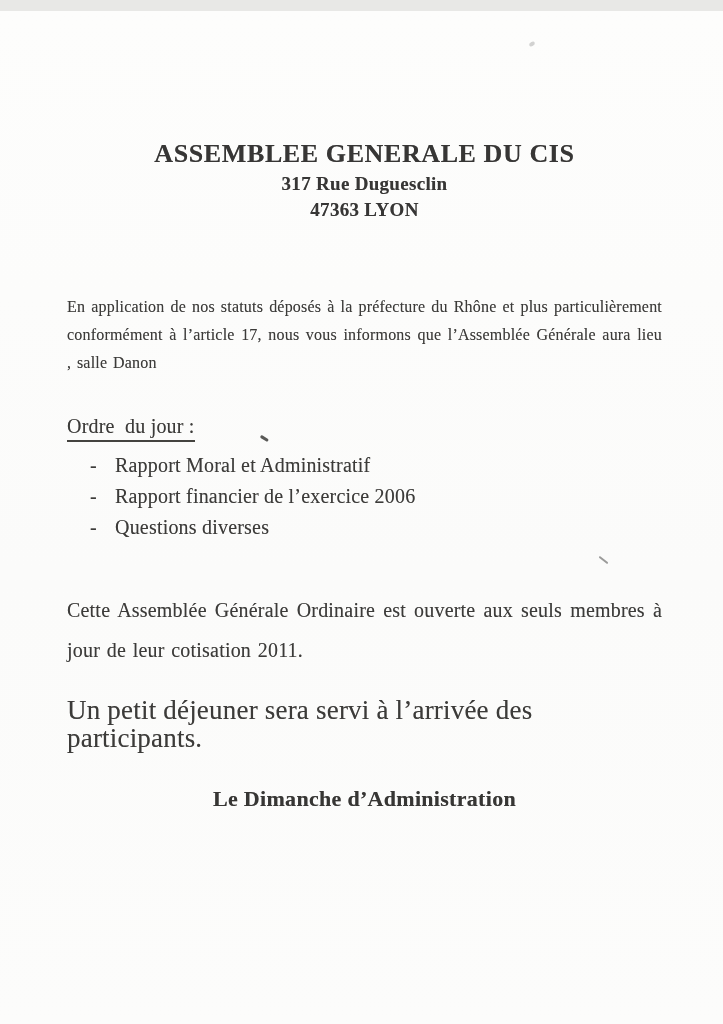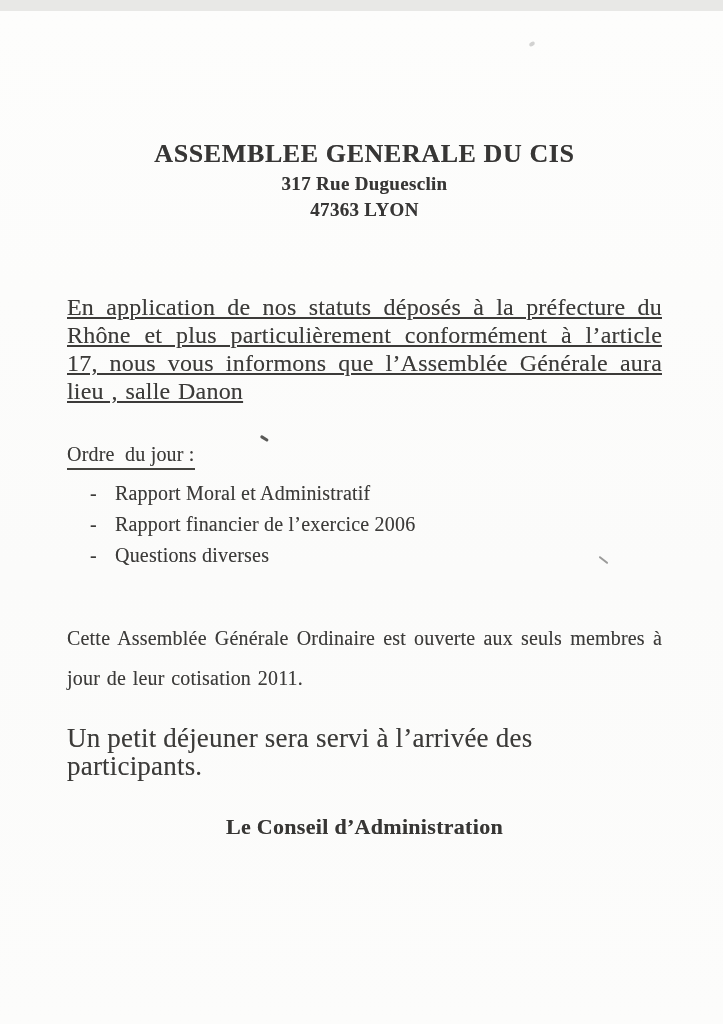--- a/index.html
+++ b/index.html
@@ -37,28 +37,27 @@
   .doc-address {
     font-size: 19px;
     font-weight: bold;
     line-height: 26px;
     letter-spacing: 0.3px;
     text-shadow: 0 0 0.5px rgba(70,70,70,0.5);
   }
   
   .intro {
     margin-top: 70px;
-    font-size: 24px;
+    font-size: 16px;
     line-height: 28px;
     text-align: justify;
     text-align-last: left;
     letter-spacing: 0.2px;
     word-spacing: 1.5px;
     text-shadow: 0 0 0.5px rgba(80,80,80,0.45);
-    text-decoration: underline;
   }
   
   .headline-row {
     margin-top: 26px;
     text-align: center;
   }
   .headline {
     display: inline-block;
     font-size: 27px;
     font-weight: bold;
@@ -195,16 +194,16 @@
       <div class="agenda-item">
         <span class="agenda-dash">-</span>
         <span>Questions diverses</span>
       </div>
     </div>
 
     <div class="note-1">Cette Assemblée Générale Ordinaire est ouverte aux seuls membres à jour de leur cotisation 2011.</div>
 
     <div class="note-2">Un petit déjeuner sera servi à l’arrivée des participants.</div>
 
-    <div class="closing">Le Conseil d’Administration</div>
+    <div class="closing">Le Dimanche d’Administration</div>
 
   </div>
 </div>
 
 </body></html>

